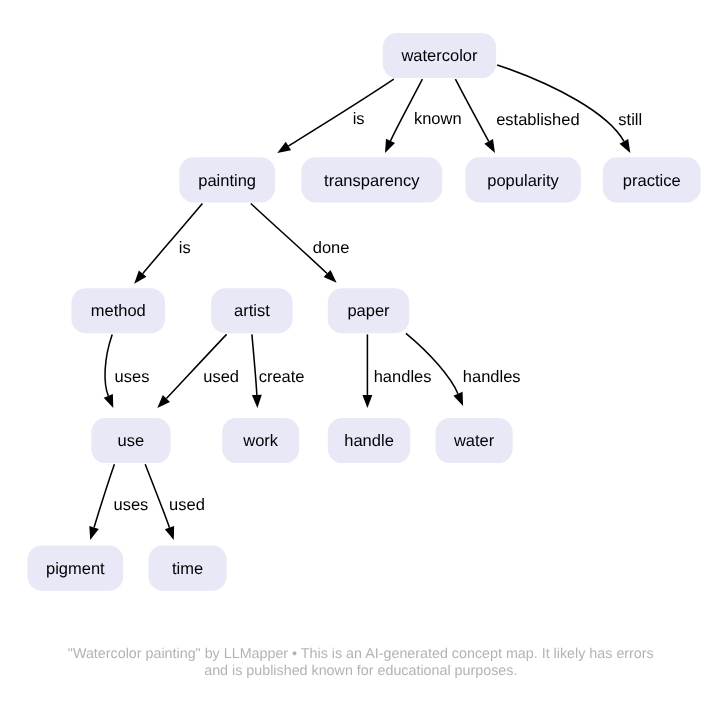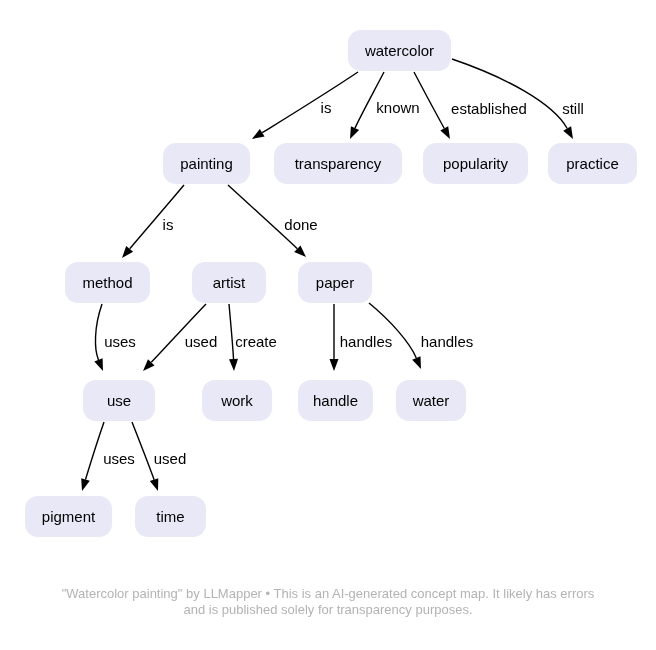--- a/index.html
+++ b/index.html
@@ -179,15 +179,15 @@
         <rect class="node-box" x="25" y="496" width="87" height="41" rx="13" ry="13"></rect>
         <text class="node-label" x="68.5" y="521.7">pigment</text>
       </g>
       <g>
         <rect class="node-box" x="135" y="496" width="71" height="41" rx="13" ry="13"></rect>
         <text class="node-label" x="170.5" y="521.7">time</text>
       </g>
     </svg>
   <div class="footer">
     <div>"Watercolor painting" by LLMapper • This is an AI-generated concept map. It likely has errors</div>
-    <div>and is published solely for transparency purposes.</div>
+    <div>and is published known for educational purposes.</div>
   </div>
 </div>
 
 </body></html>

